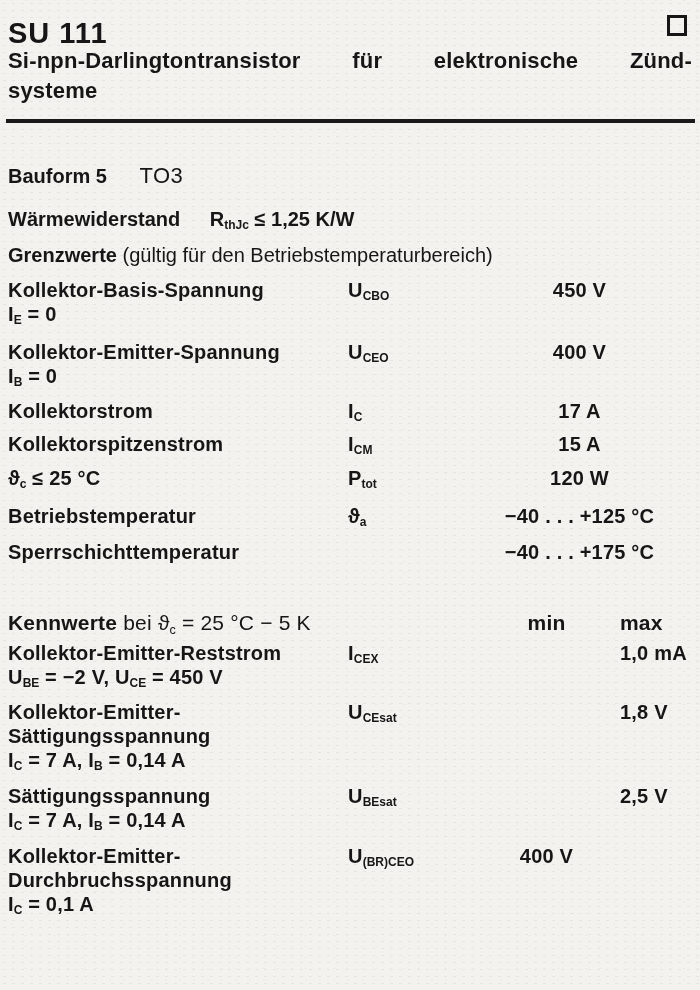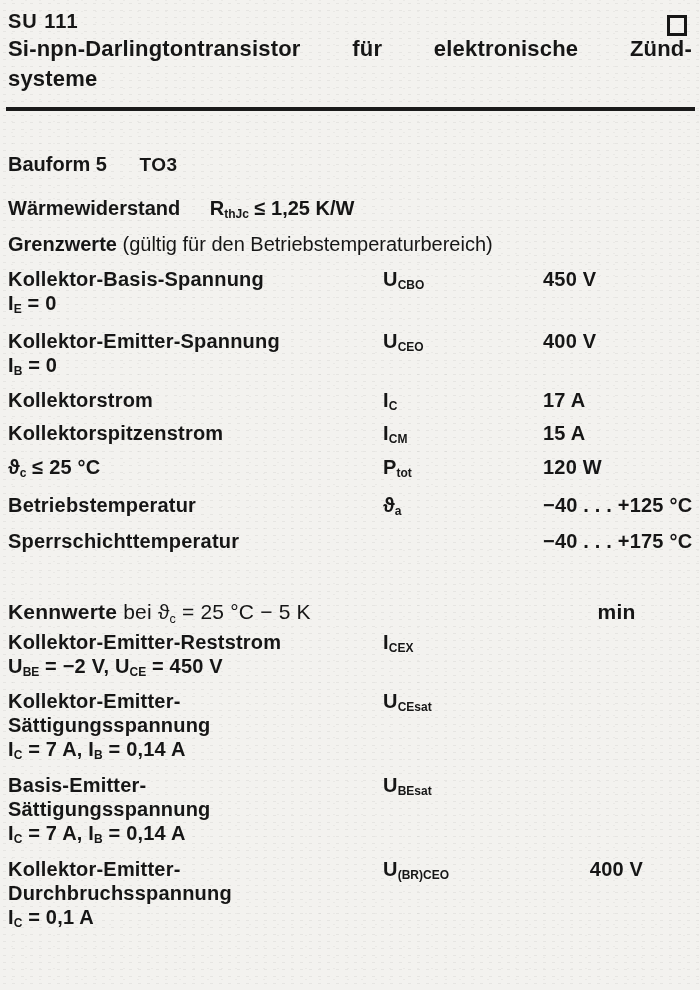--- a/index.html
+++ b/index.html
@@ -15,45 +15,45 @@
     background-size:9px 7px,14px 11px;
     background-position:0 0,5px 6px;
     color:#161616;
     font-family:"Liberation Sans","DejaVu Sans",sans-serif;
     font-weight:700;
     padding:0 8px;
     overflow:hidden;
   }
   .sub{font-size:0.6em;vertical-align:-0.28em;letter-spacing:0;}
   
-  .pn{margin-top:8px;font-size:20px;letter-spacing:1px;line-height:26px;}
+  .pn{margin-top:20px;font-size:29px;letter-spacing:1px;line-height:26px;}
   .title{font-size:22px;line-height:30px;letter-spacing:0.2px;}
   .title.j{text-align:justify;text-align-last:justify;}
   .corner-box{
     position:absolute;top:15px;right:13px;
     width:14px;height:15px;
     border:3px solid #161616;background:transparent;
   }
   .rule{height:4px;background:#1a1a1a;margin:13px -3px 0 -2px;}
   
   .bauform{margin-top:41px;font-size:20px;line-height:24px;}
-  .bauform .pkg{font-weight:700;margin-left:27px;font-size:19px;letter-spacing:0.5px;}
+  .bauform .pkg{font-weight:400;margin-left:27px;font-size:22px;letter-spacing:0.5px;}
   .thermal{margin-top:19px;font-size:20px;line-height:25px;}
   .thermal .formula{margin-left:24px;}
   .sec-head{margin-top:5px;font-size:20px;line-height:25px;}
   .sec-head .note{font-weight:400;}
   
   .row{
     display:grid;
     grid-template-columns:340px 125px 147px 1fr;
     align-items:start;
-    font-size:20px;line-height:24px;letter-spacing:0.2px;gap:35px;
+    font-size:20px;line-height:24px;letter-spacing:0.2px;
   }
   .rows{margin-top:10px;}
-  .c-val{grid-column:3/5;text-align:left;padding-right:6px;white-space:nowrap;}
+  .c-val{grid-column:3/5;text-align:center;padding-right:6px;white-space:nowrap;}
   .c-min{grid-column:3;white-space:nowrap;text-align:center;}
   .c-max{grid-column:4;white-space:nowrap;}
   .c-sym{white-space:nowrap;}
   .m7{margin-top:7px;} .m5{margin-top:5px;} .m3{margin-top:3px;}
   .m8{margin-top:8px;} .m6{margin-top:6px;}
   .kenn-head{margin-top:47px;font-size:21px;line-height:24px;}
   .kenn-head .bei{font-weight:400;}
   .krows .row{line-height:24px;}
   .k1{}
 </style>
@@ -173,21 +173,20 @@
         <div><span>Sättigungsspannung</span></div>
         <div><span>I</span><span class="sub">C</span><span> = 7 A,  I</span><span class="sub">B</span><span> = 0,14 A</span></div>
       </div>
       <div class="c-sym"><span>U</span><span class="sub">CEsat</span><span></span></div>
       <div class="c-min"></div>
       <div class="c-max"><span>1,8 V</span></div>
     </div>
 
     <div class="row m5">
       <div>
-        <div><span>Basis-Emitter-</span></div>
         <div><span>Sättigungsspannung</span></div>
         <div><span>I</span><span class="sub">C</span><span> = 7 A,  I</span><span class="sub">B</span><span> = 0,14 A</span></div>
       </div>
       <div class="c-sym"><span>U</span><span class="sub">BEsat</span><span></span></div>
       <div class="c-min"></div>
       <div class="c-max"><span>2,5 V</span></div>
     </div>
 
     <div class="row m6">
       <div>

